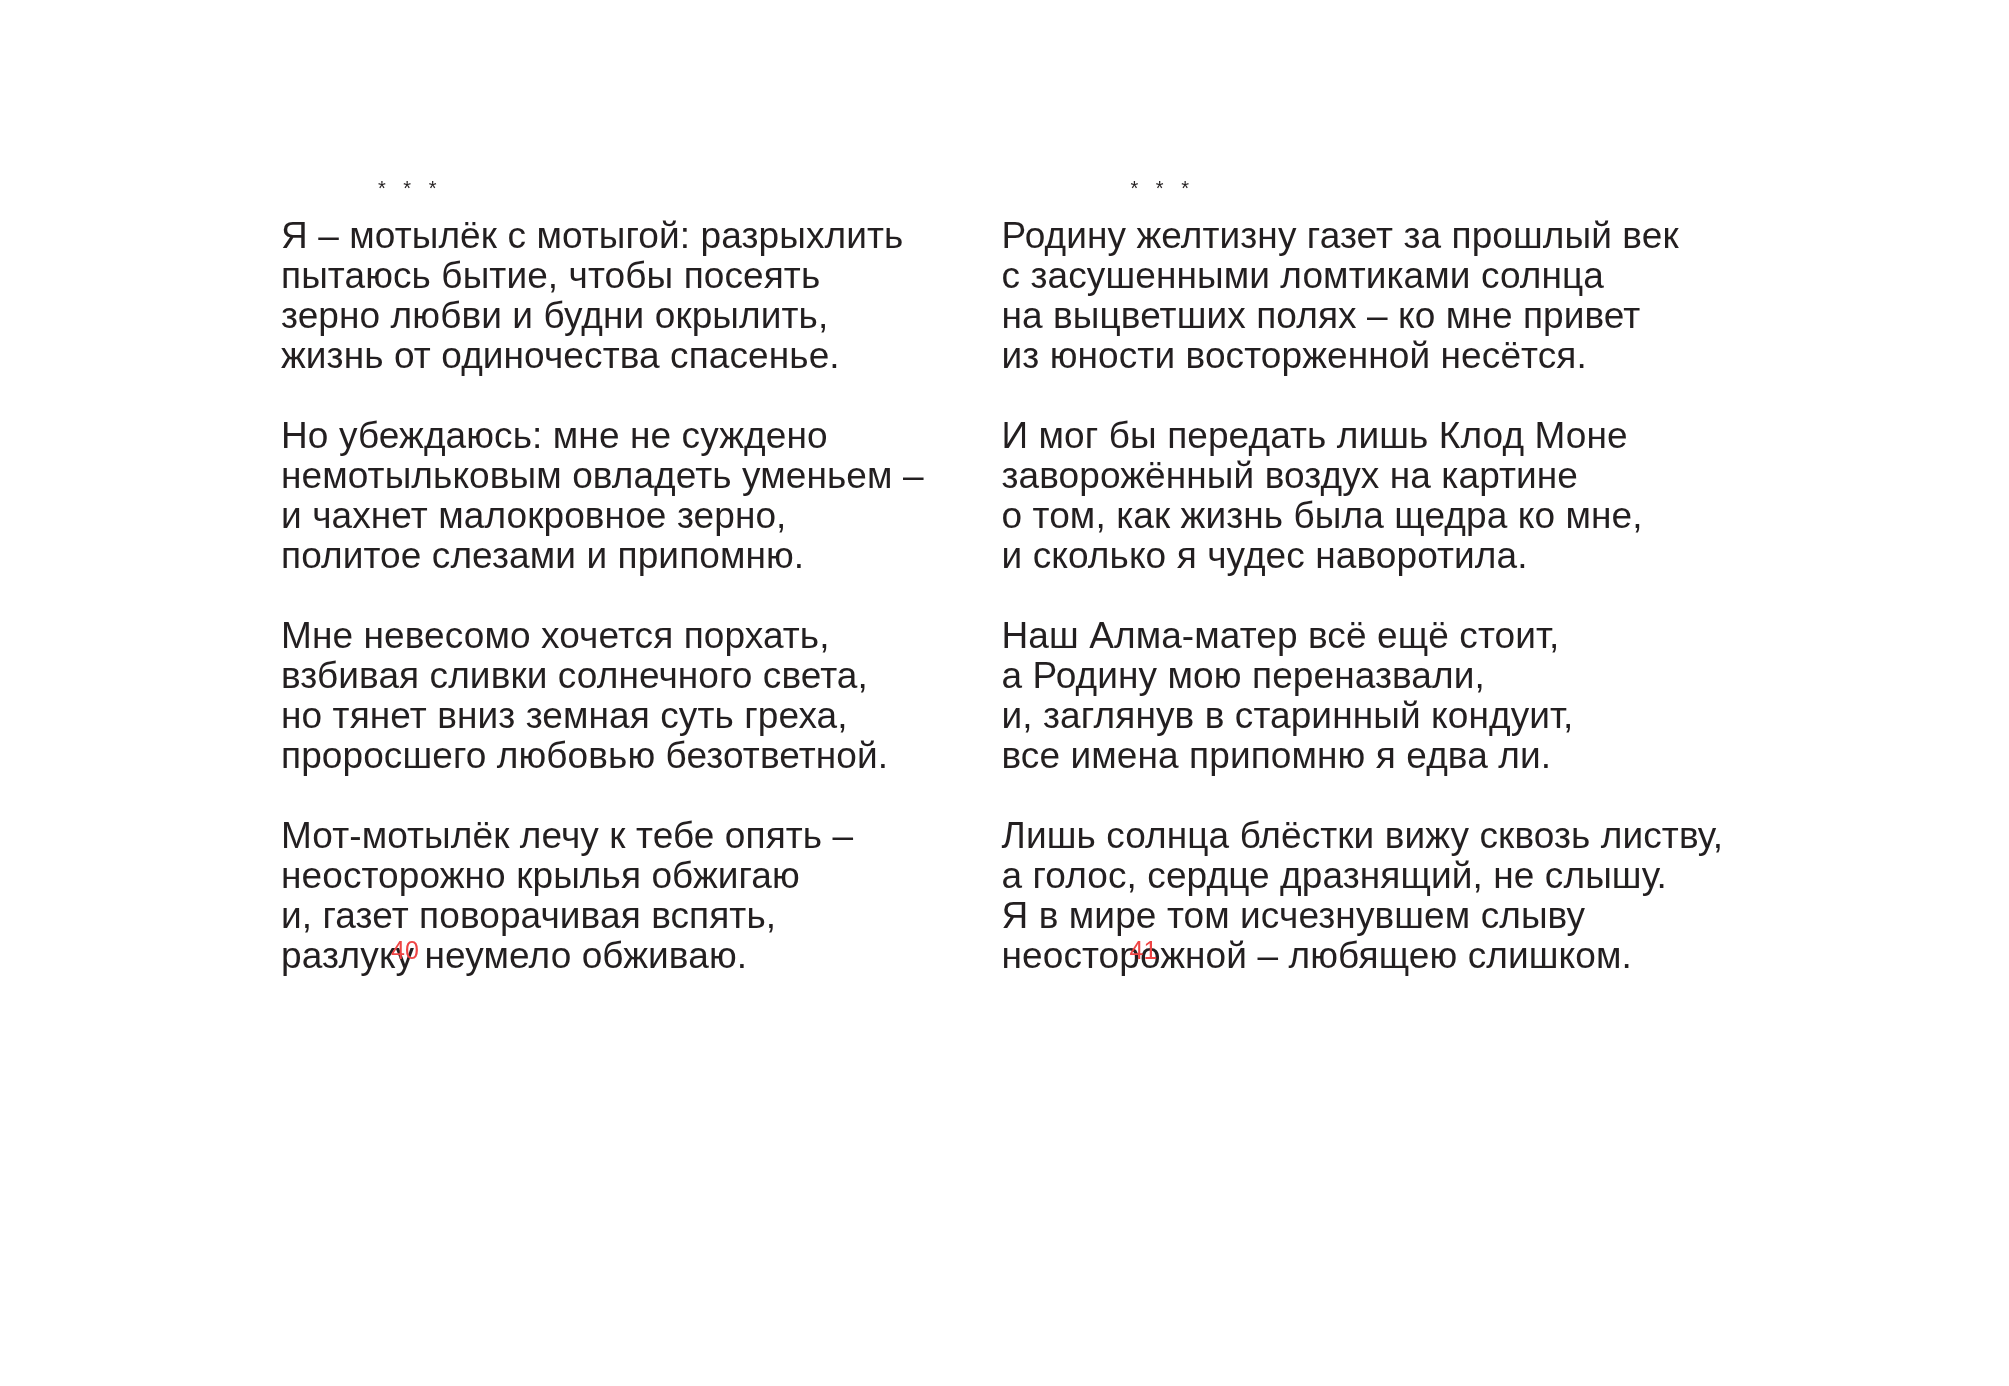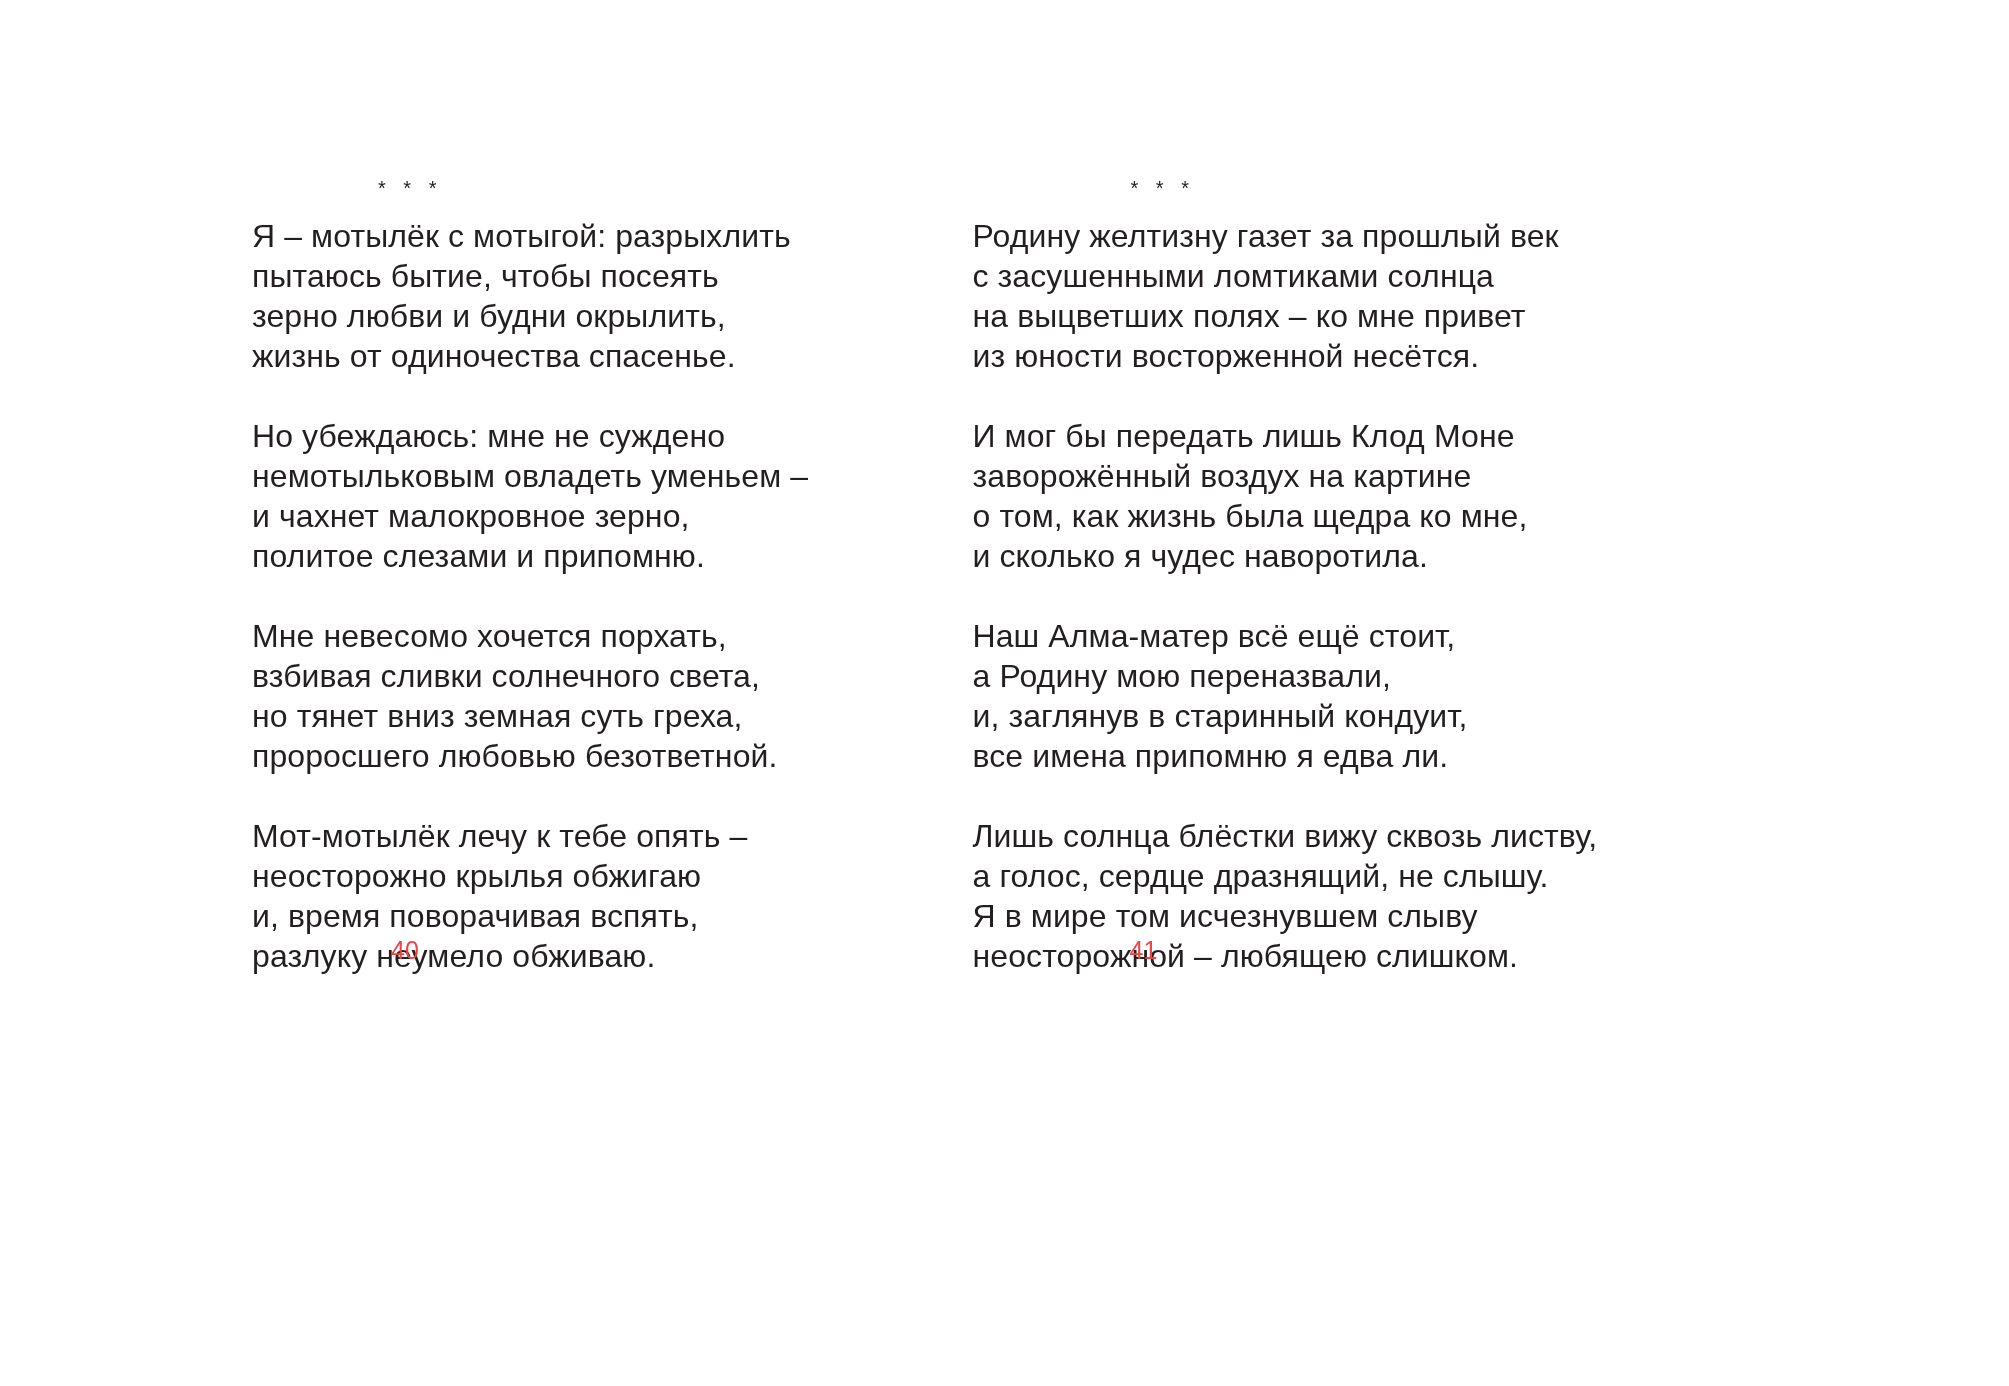--- a/index.html
+++ b/index.html
@@ -80,25 +80,26 @@
   .stanza {
     margin: 0 0 40px 0;
     padding: 0;
   }
 
   .stanza:last-of-type {
     margin-bottom: 0;
   }
 
   .line {
-    font-size: 32px;
+    font-size: 37px;
     line-height: 40px;
     letter-spacing: 0.1px;
     white-space: pre;
     color: #231f20;
+    margin-left: 29px;
   }
 
   
   .folio {
     position: absolute;
     top: 938px;
     font-size: 25px;
     line-height: 1;
     color: #ef4444;
     text-align: center;
@@ -142,21 +143,21 @@
       <div class="stanza">
         <div class="line">Мне невесомо хочется порхать,</div>
         <div class="line">взбивая сливки солнечного света,</div>
         <div class="line">но тянет вниз земная суть греха,</div>
         <div class="line">проросшего любовью безответной.</div>
       </div>
 
       <div class="stanza">
         <div class="line">Мот-мотылёк лечу к тебе опять –</div>
         <div class="line">неосторожно крылья обжигаю</div>
-        <div class="line">и, время поворачивая вспять,</div>
+        <div class="line">и, газет поворачивая вспять,</div>
         <div class="line">разлуку неумело обживаю.</div>
       </div>
 
     </div>
 
     <div class="folio">40</div>
   </div>
 
   <div class="page page-right">
 

